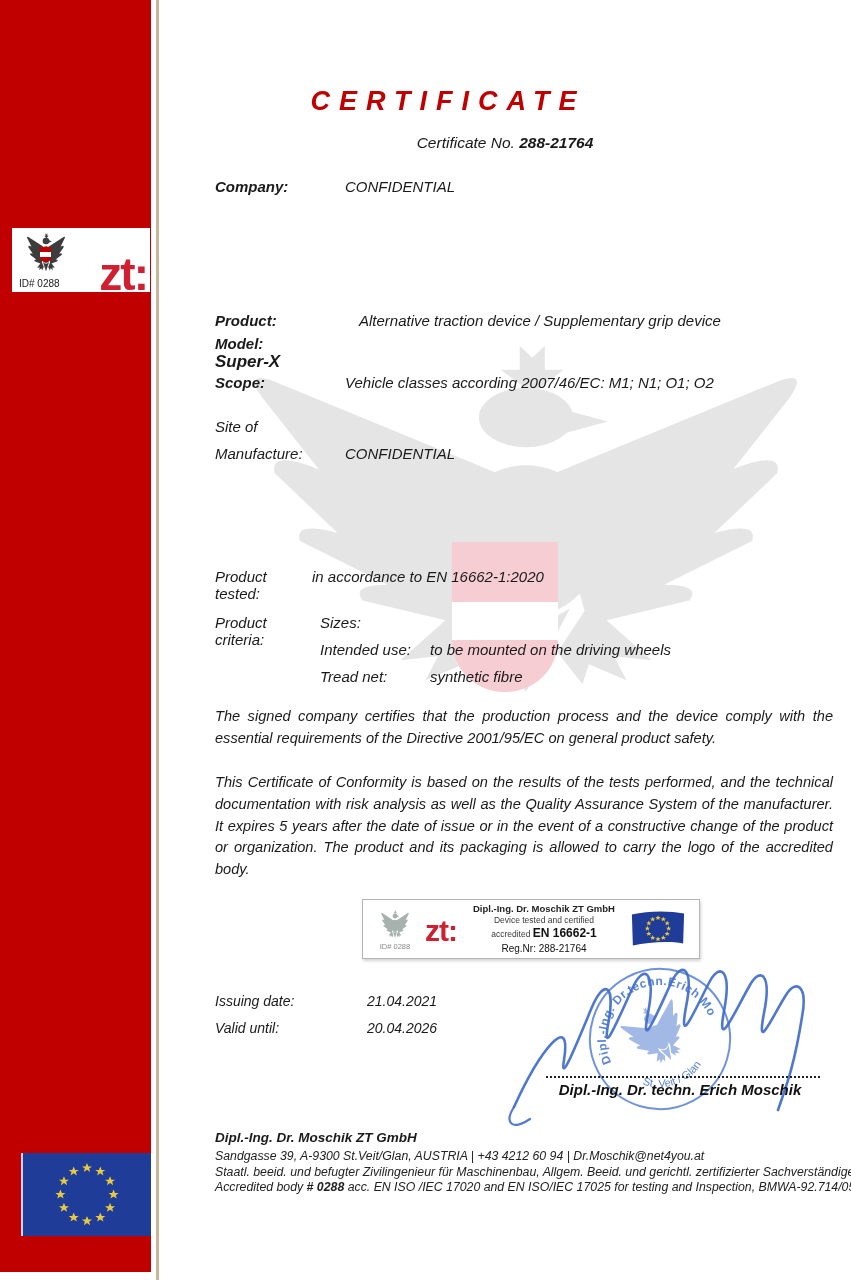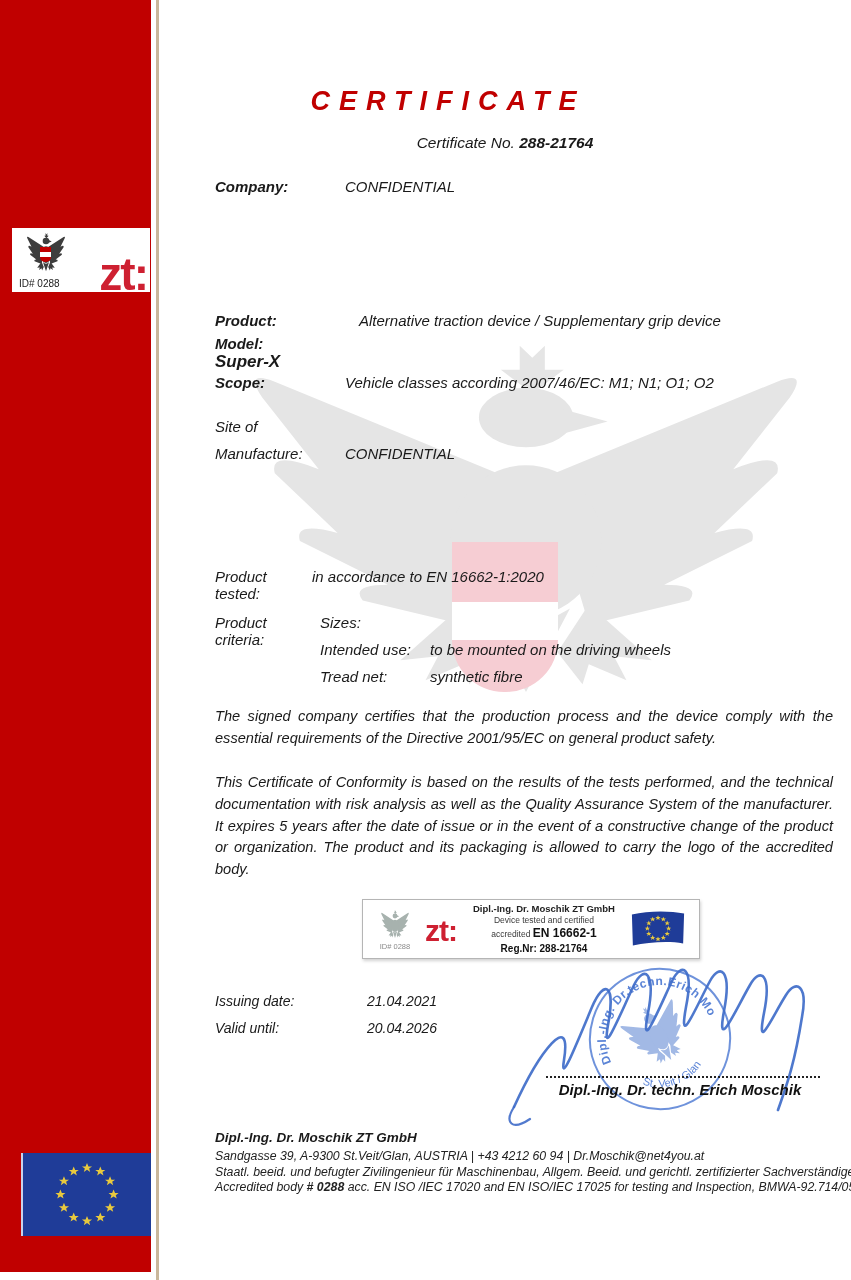--- a/index.html
+++ b/index.html
@@ -56,21 +56,21 @@
          box-shadow:1px 2px 3px rgba(0,0,0,.18);display:flex;align-items:center;
          padding:0 8px;box-sizing:border-box;z-index:2;}
   .badge .eagle-col{width:48px;text-align:center;position:relative;}
   .badge .eagle-col .id{font-size:7.5px;color:#8a8a8a;margin-top:-2px;}
   .badge .zt{font-size:30px;font-weight:900;letter-spacing:-1px;color:#CE2031;margin:4px 8px 0 6px;line-height:1;}
   .badge .info{width:158px;text-align:center;line-height:1.3;}
   .badge .info .l1{font-size:9.5px;font-weight:bold;color:#222;}
   .badge .info .l2{font-size:8.5px;color:#3a3a3a;}
   .badge .info .l3{font-size:8.5px;color:#3a3a3a;}
   .badge .info .l3 b{font-size:12px;color:#111;}
-  .badge .info .l4{font-size:10px;font-weight:bold;color:#111;}
+  .badge .info .l4{font-size:10px;font-weight:normal;color:#111;}
   
   .dates{left:215px;top:988px;font-style:italic;font-size:14px;line-height:27px;z-index:2;position:absolute;}
   .dates .dr{display:flex;}
   .dates .dl{width:152px;}
   
   .sig{left:500px;top:955px;width:351px;height:185px;z-index:2;}
   .sig svg{position:absolute;left:0;top:0;}
   .sig .dotline{position:absolute;left:46px;top:121px;width:274px;border-top:2px dotted #222;}
   .sig .name{position:absolute;left:30px;top:126px;width:300px;text-align:center;
              font-style:italic;font-size:15px;font-weight:600;color:#111;}

